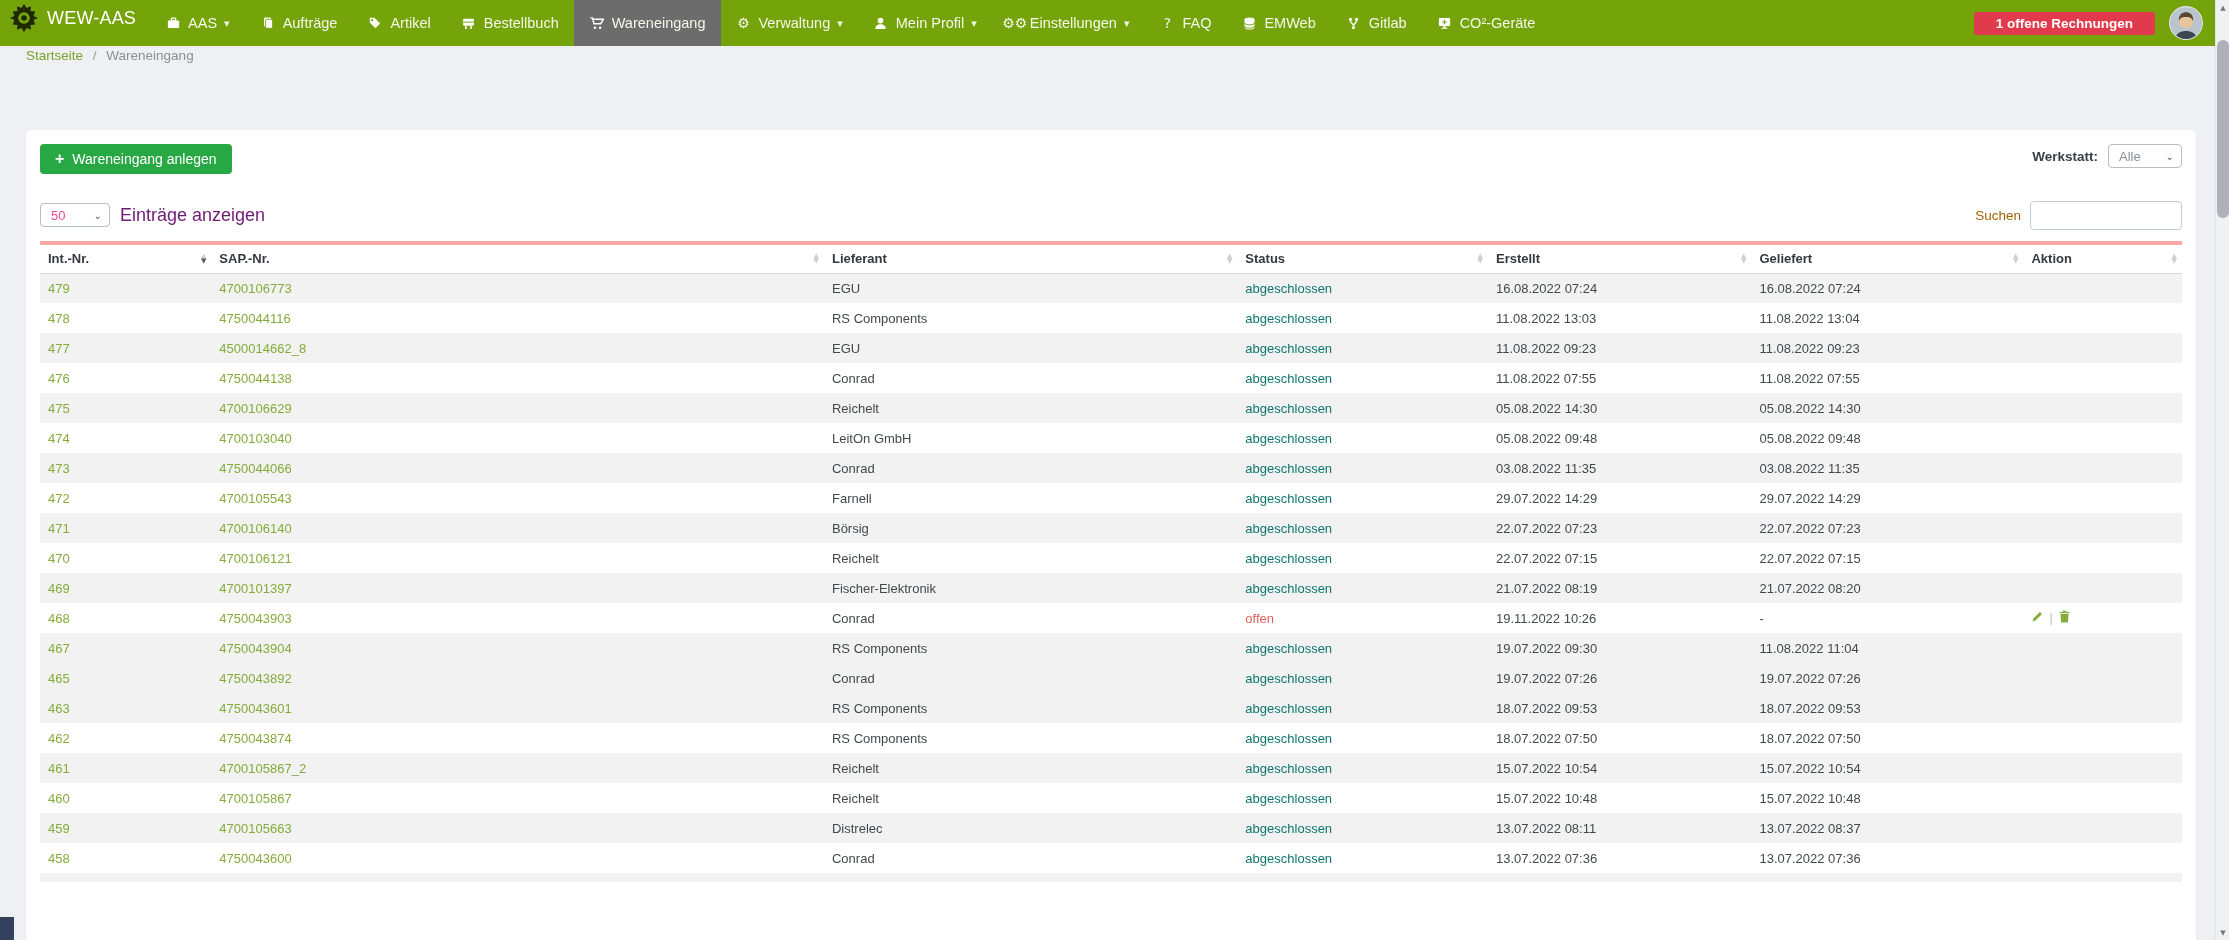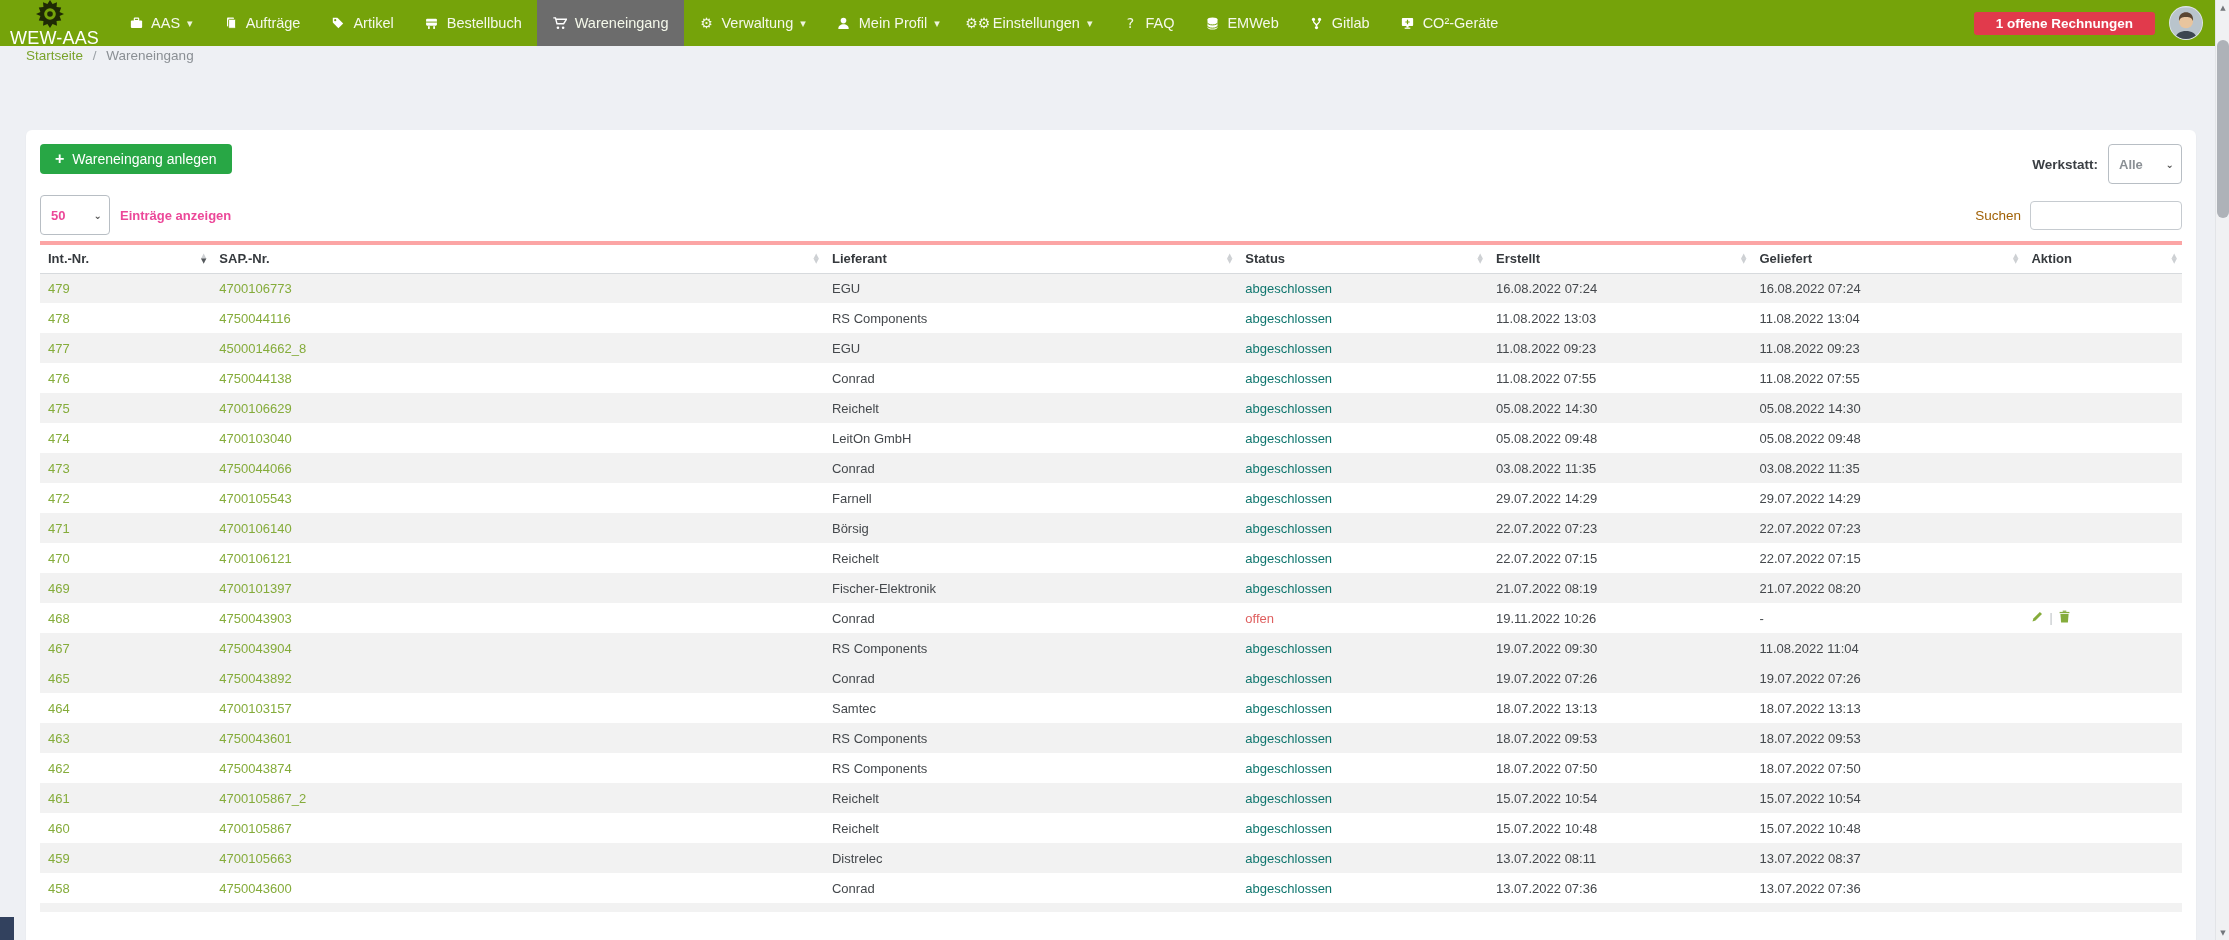--- a/index.html
+++ b/index.html
@@ -3,21 +3,21 @@
 <meta charset="utf-8">
 <style>
   * { margin:0; padding:0; box-sizing:border-box; }
   html,body { width:2229px; height:940px; }
   body { font-family:"Liberation Sans","DejaVu Sans",sans-serif; background:#eef0f4; overflow:hidden; }
   .page { position:relative; width:2229px; height:940px; overflow:hidden; }
 
   
   .navbar { position:absolute; top:0; left:0; width:2215px; height:46px; background:#75a30a;
             display:flex; align-items:stretch; color:#fff; }
-  .brand { display:flex; align-items:center; padding:0 14px 10px 10px; cursor:pointer;flex-direction:column; }
+  .brand { display:flex; align-items:center; padding:0 14px 10px 10px; cursor:pointer; }
   .logo { width:28px; height:28px; display:inline-flex; margin-right:9px; }
   .brand-text { font-size:18px; color:#ffffff; letter-spacing:.2px; }
   .nav-items { display:flex; align-items:stretch; }
   .nav-item { display:flex; align-items:center; padding:0 15px; font-size:14.5px; color:#f4f8ea;
               text-decoration:none; cursor:pointer; white-space:nowrap; }
   .nav-item.active { background:#6c6c6c; }
   .nico { display:inline-flex; align-items:center; justify-content:center; width:16px; height:16px;
           margin-right:7px; font-size:14px; line-height:14px; font-family:"DejaVu Sans",sans-serif; }
   .nico svg { display:block; }
   .caret { font-size:11px; margin-left:7px; color:#eef4dd; font-family:"DejaVu Sans",sans-serif; }
@@ -41,30 +41,30 @@
   .card { position:absolute; left:26px; right:33px; top:130px; bottom:-20px; background:#ffffff;
           border-radius:6px; box-shadow:0 1px 2px rgba(0,0,0,.06); padding:14px 14px 0 14px; }
   .toolbar { display:flex; align-items:flex-start; justify-content:space-between; height:44px; }
   .btn-create { display:inline-flex; align-items:center; background:#28a745; color:#fff; border:none;
                 border-radius:4px; font-size:14px; padding:7px 15px; cursor:pointer;
                 font-family:inherit; }
   .btn-plus { font-weight:bold; font-size:16px; margin-right:8px; line-height:14px; }
   .werkstatt { display:flex; align-items:center; }
   .werkstatt-label { font-weight:bold; font-size:13.5px; color:#3b3f44; margin-right:10px; }
   .select-box { position:relative; display:inline-flex; align-items:center; background:#fff;
-                border:1px solid #b8bec4; border-radius:4px; height:40px; cursor:pointer;font-weight:bold; }
+                border:1px solid #b8bec4; border-radius:4px; height:24px; cursor:pointer; }
   .select-box .sel-val { padding:0 22px 0 10px; font-size:13px; color:#8a8f94; }
   .select-box .sel-car { position:absolute; right:7px; font-size:10px; color:#555; font-family:"DejaVu Sans",sans-serif; }
   .werkstatt .select-box { width:74px; }
 
   .controls { display:flex; align-items:center; justify-content:space-between; margin-top:12px; height:30px; }
   .entries { display:flex; align-items:center; }
   .entries .select-box { width:70px; margin-right:10px; }
   .entries .select-box .sel-val { color:#ec4899; }
-  .entries-label { font-size:13px; color:#ec4899;font-weight:bold; }
+  .entries-label { font-size:18px; color:#701a75; }
   .search { display:flex; align-items:center; }
   .search-label { font-size:13.5px; color:#a16207; margin-right:9px; }
   .search-input { width:152px; height:29px; border:1px solid #c6cbd0; border-radius:4px;
                   padding:0 8px; font-size:13px; font-family:inherit; color:#3f4347; }
 
   
   table { width:100%; border-collapse:collapse; table-layout:fixed; margin-top:11px; }
   thead th { text-align:left; font-size:13px; color:#35393d; font-weight:bold; height:30px;
              border-top:4px solid #fca5a5; border-bottom:1px solid #d7dadd; padding:0 18px 0 8px;
              position:relative; cursor:pointer; white-space:nowrap; }
@@ -455,29 +455,20 @@
   </tr>
           <tr class="odd">
     <td><a class="glink">465</a></td>
     <td><a class="glink">4750043892</a></td>
     <td><span>Conrad</span></td>
     <td class="status-cell"><a class="status-done">abgeschlossen</a></td>
     <td><span>19.07.2022 07:26</span></td>
     <td><span>19.07.2022 07:26</span></td>
     <td class="action-cell"></td>
   </tr>
-          <tr>
-    <td><a class="glink">464</a></td>
-    <td><a class="glink">4700103157</a></td>
-    <td><span>Samtec</span></td>
-    <td class="status-cell"><a class="status-done">abgeschlossen</a></td>
-    <td><span>18.07.2022 13:13</span></td>
-    <td><span>18.07.2022 13:13</span></td>
-    <td class="action-cell"></td>
-  </tr>
           <tr class="odd">
     <td><a class="glink">463</a></td>
     <td><a class="glink">4750043601</a></td>
     <td><span>RS Components</span></td>
     <td class="status-cell"><a class="status-done">abgeschlossen</a></td>
     <td><span>18.07.2022 09:53</span></td>
     <td><span>18.07.2022 09:53</span></td>
     <td class="action-cell"></td>
   </tr>
           <tr>

